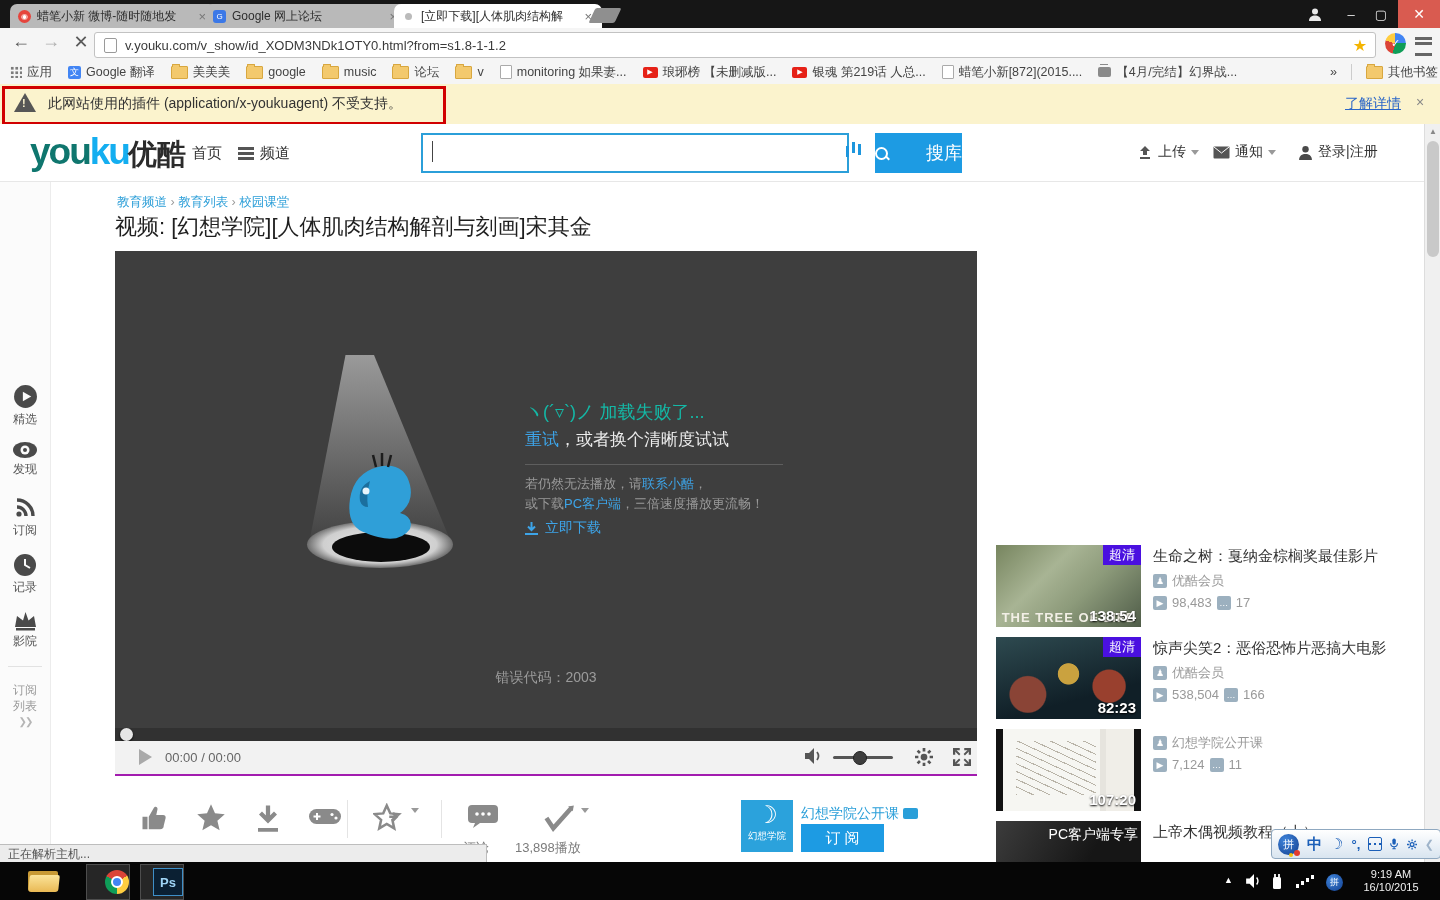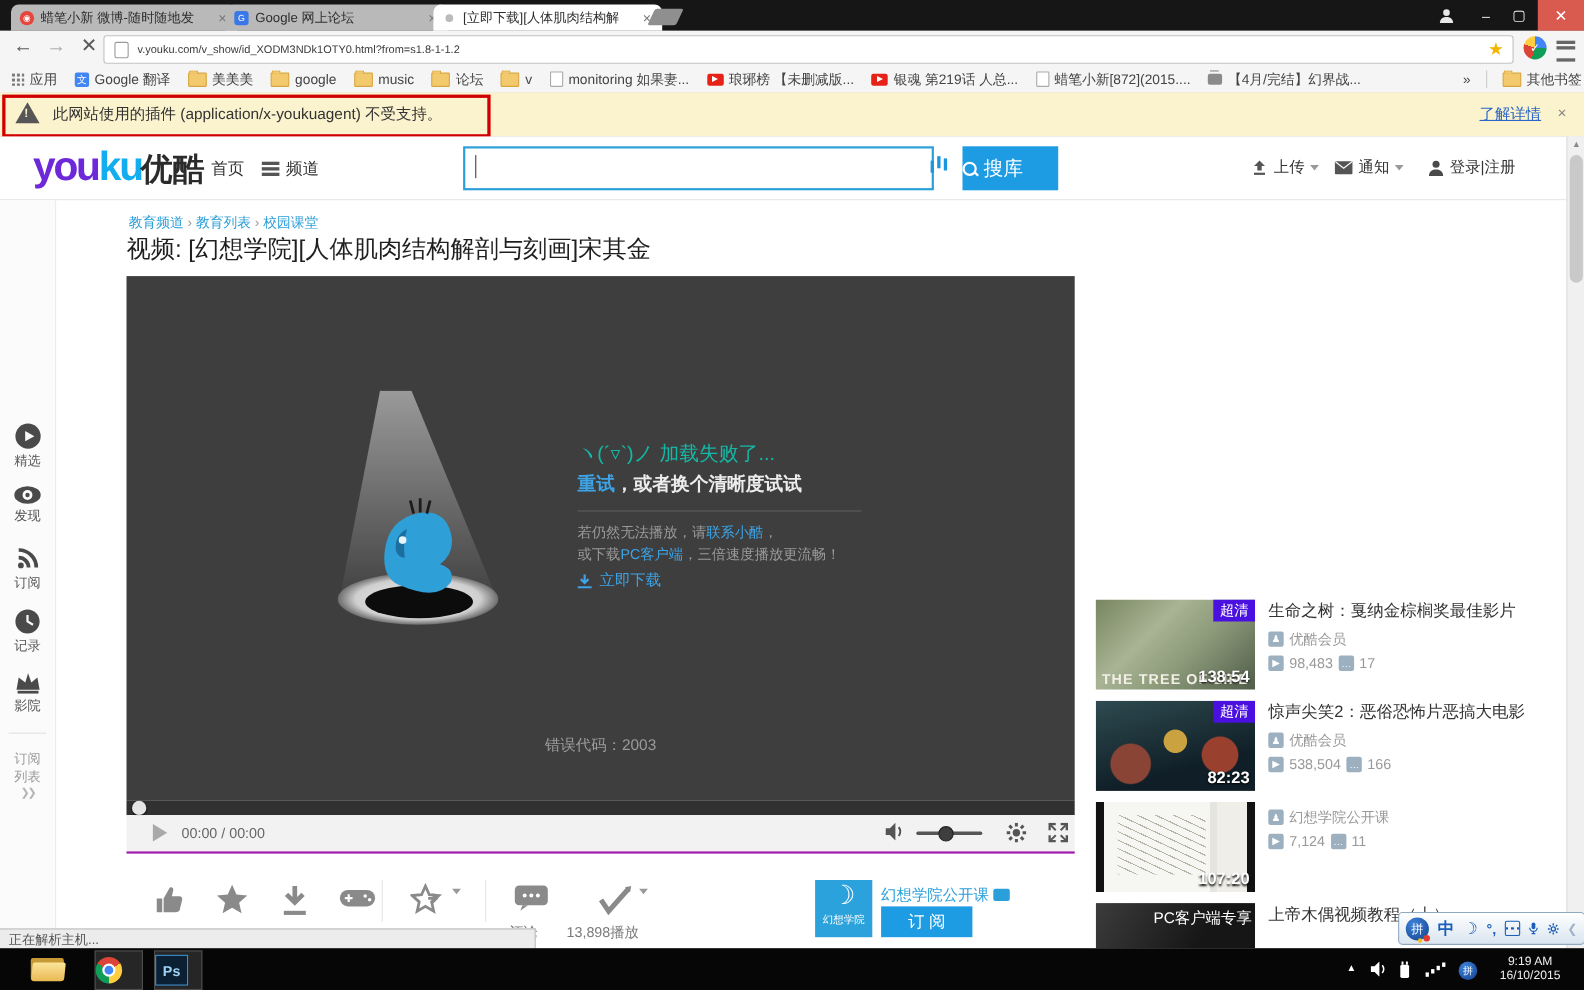--- a/index.html
+++ b/index.html
@@ -17,21 +17,21 @@
   .fav.weibo{background:#e6443c;border-radius:50%}
   .fav.ggroups{background:#3b78e7}
   .fav.dot{background:#bbb;border-radius:50%;width:7px;height:7px;margin-left:3px;margin-right:9px}
   #newtab{position:absolute;left:592px;top:8px;width:26px;height:15px;background:#8f8f8f;border-radius:2px;transform:skewX(-25deg)}
   .wctl{position:absolute;top:0;height:28px;display:flex;align-items:center;justify-content:center;color:#e8e8e8;font-size:13px}
   #win-close{background:#d95b50;width:42px;left:1398px;color:#fff;font-size:14px}
   #toolbar{position:absolute;left:0;top:28px;width:1440px;height:32px;background:#f5f5f5}
   .navbtn{position:absolute;top:3px;font-size:18px;color:#5a5a5a;width:26px;text-align:center}
   #addrbar{position:absolute;left:94px;top:32px;width:1280px;height:24px;background:#fff;border:1px solid #c2c2c2;border-radius:3px;display:flex;align-items:center}
   #page-ic{width:11px;height:13px;border:1.5px solid #9a9a9a;border-radius:2px;margin:0 8px 0 9px}
-  #url{font-size:10px;color:#3a3a3a}
+  #url{font-size:13px;color:#3a3a3a}
   #star{margin-left:auto;margin-right:8px;color:#f4b400;font-size:16px}
   #ext-ic{position:absolute;left:1385px;top:33px;width:21px;height:21px;border-radius:50%;
     background:conic-gradient(#4285f4 0 25%,#0f9d58 25% 55%,#db4437 55% 80%,#ffcd40 80% 100%);
     display:flex;align-items:center;justify-content:center;color:#fff;font-size:11px}
   #menu-ic{position:absolute;left:1415px;top:37px;width:17px;height:13px;
     border-top:3px solid #666;border-bottom:3px solid #666}
   #menu-ic:before{content:"";display:block;height:3px;background:#666;margin-top:2px}
   #bmbar{position:absolute;left:0;top:60px;width:1440px;height:24px;background:#f5f5f5;border-bottom:1px solid #d6d6d6;
     display:flex;align-items:center;gap:16px;padding-left:10px;font-size:12.5px;color:#444}
   .bm{display:flex;align-items:center;gap:5px;white-space:nowrap}
@@ -49,30 +49,30 @@
   #infobar{position:absolute;left:0;top:84px;width:1440px;height:40px;background:#fbf3cd;border-bottom:1px solid #bcbcbc}
   #warn-tri{position:absolute;left:14px;top:9px;width:0;height:0;border-left:11px solid transparent;border-right:11px solid transparent;border-bottom:19px solid #565656}
   #warn-bang{position:absolute;left:22px;top:13px;color:#fbf3cd;font-size:11px;font-weight:bold}
   #info-msg{position:absolute;left:48px;top:11px;font-size:14px;color:#333}
   #red-box{position:absolute;left:2px;top:86px;width:438px;height:33px;border:3px solid #d10000}
   #learn-more{position:absolute;left:1345px;top:11px;font-size:14px;color:#2b66c8;text-decoration:underline}
   #info-x{position:absolute;left:1416px;top:10px;font-size:14px;color:#888}
   
   #ykhead{position:absolute;left:0;top:124px;width:1440px;height:57px;background:#fff;border-bottom:1px solid #e7e7e7}
   #logo{position:absolute;left:30px;top:8px;font-weight:800;font-size:37px;letter-spacing:-2px;line-height:40px}
-  #logo .you{color:#6d28d9}
+  #logo .you{color:#0f766e}
   #logo .ku{color:#14aef0}
   #logo-cn{position:absolute;left:128px;top:11px;font-size:29px;font-weight:bold;color:#2b2b2b}
   .hnav{position:absolute;top:20px;font-size:15px;color:#333}
   #chan-ic{position:absolute;left:238px;top:23px;width:16px;height:3px;background:#555;box-shadow:0 5px 0 #555,0 10px 0 #555}
   #srch{position:absolute;left:421px;top:9px;width:424px;height:36px;background:#fff;border:2px solid #2b9fd9}
   #caret{position:absolute;left:432px;top:17px;width:1px;height:21px;background:#444}
   #srch-bars{position:absolute;left:846px;top:22px;width:3px;height:11px;background:#1d96dd;box-shadow:6px -4px 0 0 #1d96dd,12px -2px 0 0 #1d96dd;align-self:flex-end}
   #srch-btn{position:absolute;left:875px;top:9px;width:87px;height:40px;background:#1d9be3;color:#fff;font-size:18px;
-    display:flex;align-items:center;justify-content:flex-start;gap:6px;border:none}
+    display:flex;align-items:center;justify-content:space-between;gap:6px;border:none}
   .mag{width:9px;height:9px;border:2px solid #fff;border-radius:50%;position:relative}
   .mag:after{content:"";position:absolute;left:8px;top:8px;width:5px;height:2px;background:#fff;transform:rotate(45deg)}
   .huser{position:absolute;top:19px;display:flex;align-items:center;gap:5px;font-size:14px;color:#333}
   .carrow{width:0;height:0;border-left:4px solid transparent;border-right:4px solid transparent;border-top:5px solid #999}
   
   #sbar{position:absolute;left:0;top:182px;width:50px;height:680px;background:#fbfbfb;border-right:1px solid #ececec}
   .sbi{position:absolute;left:0;width:50px;text-align:center;color:#555}
   .sbi .lbl{font-size:12px;color:#555;margin-top:2px}
   .sbi svg{display:block;margin:0 auto}
   #sb-div{position:absolute;left:8px;top:484px;width:34px;height:1px;background:#e2e2e2}
@@ -85,21 +85,21 @@
   #player{position:absolute;left:115px;top:251px;width:862px;height:477px;background:#3e3e3e;overflow:hidden}
   #beam{position:absolute;left:190px;top:104px;width:150px;height:186px;
     background:linear-gradient(180deg,rgba(170,170,170,.85),rgba(120,120,120,.08));
     clip-path:polygon(27% 0,46% 0,97% 100%,3% 100%)}
   #spot{position:absolute;left:192px;top:270px;width:146px;height:47px;border-radius:50%;
     background:radial-gradient(ellipse at center,#efefef 0%,#cfcfcf 55%,rgba(80,80,80,0) 78%)}
   #hole{position:absolute;left:217px;top:281px;width:98px;height:30px;border-radius:50%;background:#0c0c0c}
   #mascot{position:absolute;left:215px;top:178px}
   .err{position:absolute;color:#14b8a6}
   #err1{left:410px;top:149px;font-size:18px}
-  #err2{left:410px;top:177px;font-size:17px;font-weight:bold;color:#ececec}
+  #err2{left:410px;top:177px;font-size:17px;font-weight:normal;color:#ececec}
   #err2 a{color:#3da4e8;text-decoration:none}
   #err-hr{position:absolute;left:410px;top:213px;width:258px;border-top:1px solid #5e5e5e}
   #err3{left:410px;top:224px;font-size:13px;color:#9a9a9a}
   #err4{left:410px;top:244px;font-size:13px;color:#9a9a9a}
   .blk{color:#3da4e8}
   #err-dl{left:410px;top:268px;font-size:14px;color:#3da4e8;display:flex;align-items:center;gap:7px}
   #errcode{position:absolute;left:0;top:418px;width:862px;text-align:center;font-size:14px;color:#9b9b9b}
   #seek{position:absolute;left:115px;top:728px;width:862px;height:13px;background:#313131}
   #knob{position:absolute;left:5px;top:0px;width:13px;height:13px;border-radius:50%;background:#e6e6e6;box-shadow:0 1px 2px #000}
   #ctrl{position:absolute;left:115px;top:741px;width:862px;height:33px;background:#f2f2f2;border-bottom:2px solid #a21caf}
@@ -152,21 +152,21 @@
   #ime-logo:after{content:"";position:absolute;right:-1px;bottom:-1px;width:6px;height:6px;border-radius:50%;background:#e23b2e;box-shadow:-6px 2px 0 -1px #f4c20d}
   .imei{color:#1b5fb8;font-weight:bold;font-size:15px}
   #ime-kb{width:18px;height:12px;border:1.5px solid #1b5fb8;border-radius:2px;background:
     repeating-linear-gradient(90deg,#1b5fb8 0 2px,transparent 2px 5px) center/12px 2px no-repeat}
   #ime-chev{color:#9fb4ca;font-size:11px;margin-left:auto}
   
   #taskbar{position:absolute;left:0;top:862px;width:1440px;height:38px;background:#060606}
   #tb-exp{position:absolute;left:28px;top:7px;width:32px;height:24px}
   .fold-back{position:absolute;left:0;top:2px;width:30px;height:20px;background:#c89a35;border-radius:2px}
   .fold-front{position:absolute;left:1px;top:6px;width:30px;height:17px;background:linear-gradient(#fbe49a,#e9b954);border-radius:2px 2px 3px 3px;transform:skewX(-6deg)}
-  .tbslot{position:absolute;top:2px;width:42px;height:34px;background:#262626;border:1px solid #4d4d4d;display:flex;align-items:center;justify-content:flex-start}
+  .tbslot{position:absolute;top:2px;width:42px;height:34px;background:#262626;border:1px solid #4d4d4d;display:flex;align-items:center;justify-content:flex-end}
   #chrome-logo{width:24px;height:24px;border-radius:50%;background:conic-gradient(from -60deg,#db4437 0 33%,#ffcd40 33% 66%,#0f9d58 66% 100%);position:relative}
   #chrome-logo:after{content:"";position:absolute;left:6px;top:6px;width:12px;height:12px;border-radius:50%;background:#4285f4;border:2.5px solid #fff;box-sizing:border-box}
   #ps-logo{width:28px;height:26px;background:#0b2033;border:1.5px solid #3f8fc7;color:#9fd4f5;font-weight:bold;font-size:13px;
     display:flex;align-items:center;justify-content:center}
   .tray{position:absolute;color:#fff}
   #tray-sig{position:absolute;left:1296px;top:22px;width:3px;height:4px;background:#fff;
     box-shadow:5px -3px 0 0 #fff,10px -6px 0 0 #fff,15px -9px 0 0 #fff}
   #tray-ime{position:absolute;left:1326px;top:12px;width:17px;height:17px;border-radius:50%;background:radial-gradient(circle at 35% 30%,#3f84da,#123f8f);
     color:#fff;font-size:9px;display:flex;align-items:center;justify-content:center}
   #tray-clock{position:absolute;left:1352px;top:6px;width:78px;font-size:11px;color:#f0f0f0;text-align:center;line-height:13px}

